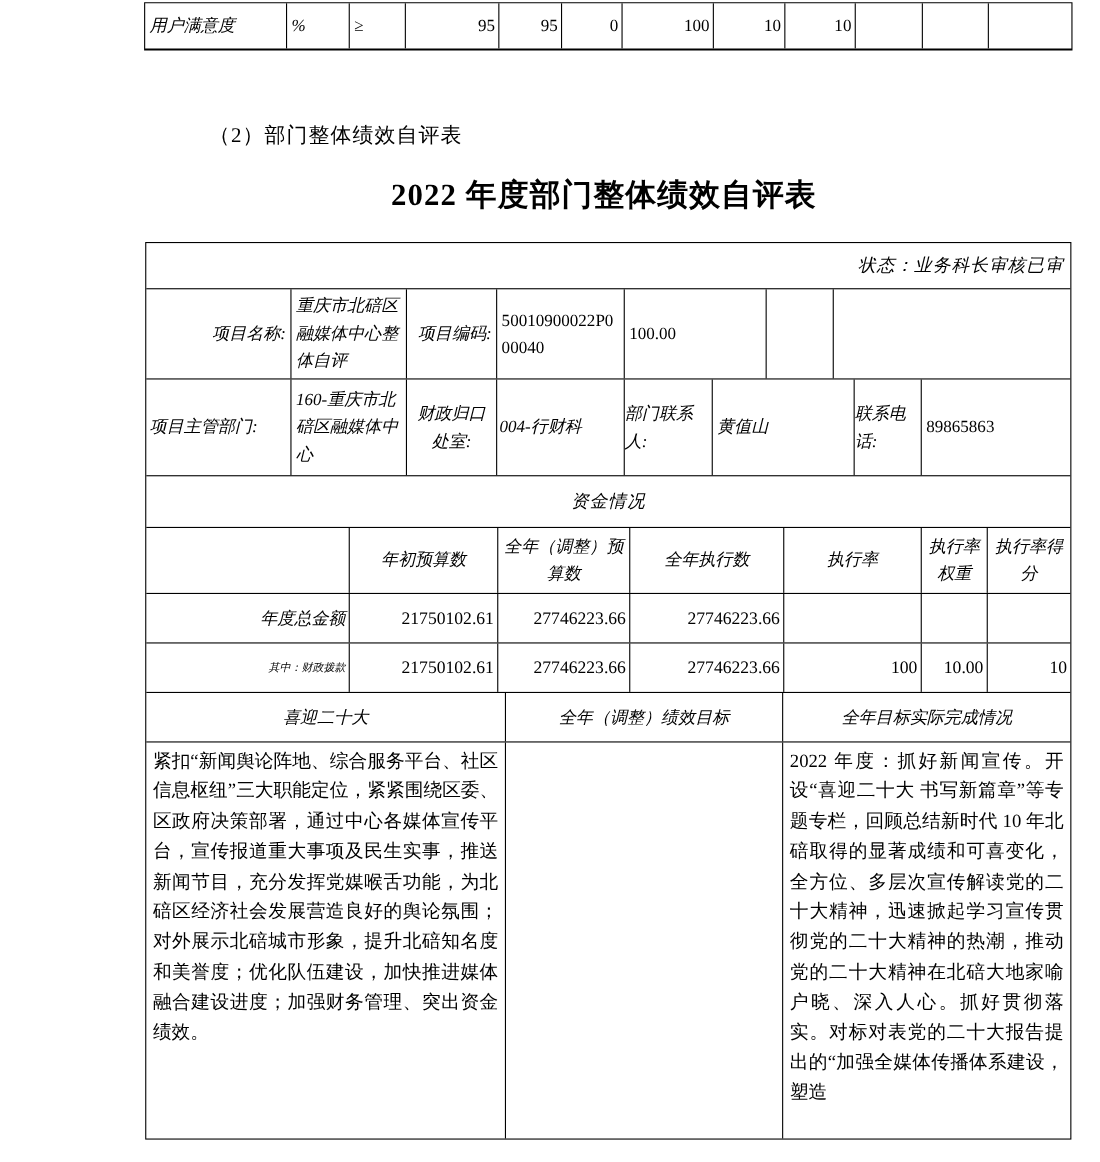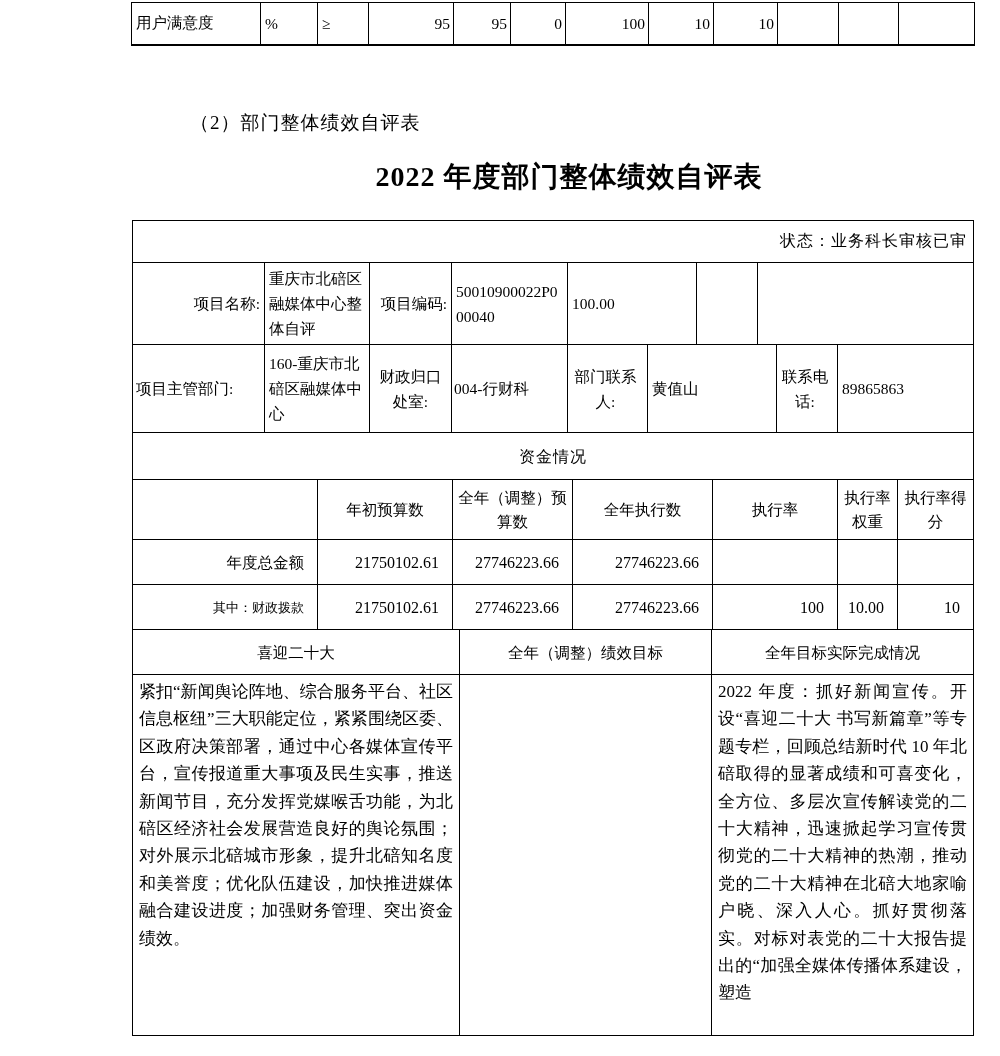--- a/index.html
+++ b/index.html
@@ -1,21 +1,21 @@
 <!DOCTYPE html>
 <html><head>
 <meta charset="utf-8">
 <style>
   html,body{margin:0;padding:0;}
   body{
     width:1000px;height:1056px;overflow:hidden;position:relative;
     background:#ffffff;color:#000000;
     font-family:"Liberation Serif","DejaVu Serif",serif;
   }
-  .kai{}
+  .kai{font-style:italic;}
   .num{font-style:normal;}
 
   
   .top-table{
     position:absolute;left:131px;top:2px;width:844px;height:44px;
     box-sizing:border-box;border:1px solid #000;border-bottom:2px solid #000;
     display:flex;
   }
   .top-table .c{
     box-sizing:border-box;border-right:1px solid #000;
@@ -23,43 +23,43 @@
   }
   .top-table .c:last-child{border-right:none;}
   .top-table .c.left{justify-content:flex-start;padding-left:4px;}
   .top-table .c.right{justify-content:flex-end;padding-right:3px;}
 
   
   .section-heading{
     position:absolute;left:190px;top:110px;font-size:19px;letter-spacing:1px;
   }
   .doc-title{
-    position:absolute;left:148px;top:158px;width:842px;text-align:center;
+    position:absolute;left:128px;top:158px;width:842px;text-align:center;
     font-size:28px;font-weight:bold;letter-spacing:1px;
   }
 
   
   .main-table{
     position:absolute;left:132px;top:220px;width:842px;
     box-sizing:border-box;border:1px solid #000;
     background:#fff;
   }
   .mrow{display:flex;border-bottom:1px solid #000;box-sizing:border-box;}
   .mrow:last-child{border-bottom:none;}
   .mrow .c{
     box-sizing:border-box;border-right:1px solid #000;
     display:flex;align-items:center;font-size:15.5px;overflow:hidden;
     line-height:25px;
   }
   .mrow .c:last-child{border-right:none;}
-  .c.lab{justify-content:flex-end;text-align:center;padding-right:4px;}
+  .c.lab{justify-content:flex-end;text-align:left;padding-right:4px;}
   .c.lab-left{justify-content:flex-start;text-align:right;padding-left:3px;}
   .c.val{justify-content:flex-start;text-align:left;padding-left:4px;padding-right:2px;}
   .c.ctr{justify-content:center;text-align:center;padding:0 2px;}
-  .c.rnum{justify-content:flex-end;text-align:right;padding-right:13px;font-size:16px;}
+  .c.rnum{justify-content:flex-end;text-align:right;padding-right:3px;font-size:16px;}
   .status-row{height:42px;}
   .status-cell{
     flex:1;display:flex;align-items:center;justify-content:flex-end;
     padding-right:6px;font-size:16px;letter-spacing:1px;
   }
   .row-info1{height:82px;}
   .row-info2{height:88px;}
   .row-sec{height:47px;}
   .row-sec2{height:48px;}
   .row-sec .c,.row-sec2 .c{flex:1;justify-content:center;font-size:16px;letter-spacing:1px;text-align:right;}
@@ -141,21 +141,21 @@
     <div class="c rnum kai" style="width:185px;font-size:15.5px">年度总金额</div>
     <div class="c rnum" style="width:135px">21750102.61</div>
     <div class="c rnum" style="width:120px">27746223.66</div>
     <div class="c rnum" style="width:140px">27746223.66</div>
     <div class="c rnum" style="width:125px"></div>
     <div class="c rnum" style="width:60px"></div>
     <div class="c rnum" style="width:75px"></div>
   </div>
 
   <div class="mrow row-fund">
-    <div class="c rnum kai" style="width:185px;font-size:13px">其中：财政拨款</div>
+    <div class="c rnum kai" style="width:185px;font-size:10px">其中：财政拨款</div>
     <div class="c rnum" style="width:135px">21750102.61</div>
     <div class="c rnum" style="width:120px">27746223.66</div>
     <div class="c rnum" style="width:140px">27746223.66</div>
     <div class="c rnum" style="width:125px">100</div>
     <div class="c rnum" style="width:60px">10.00</div>
     <div class="c rnum" style="width:75px">10</div>
   </div>
 
 
   <div class="mrow row-ghead">

